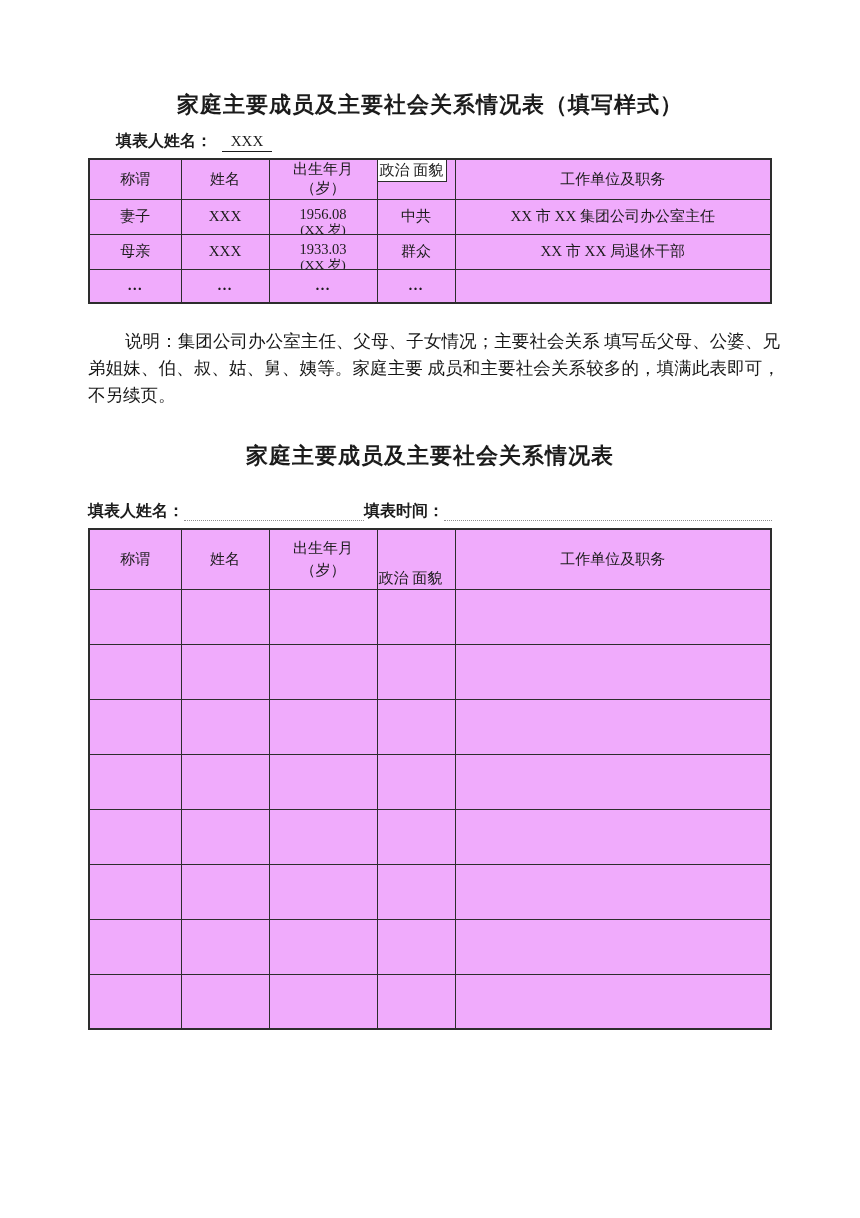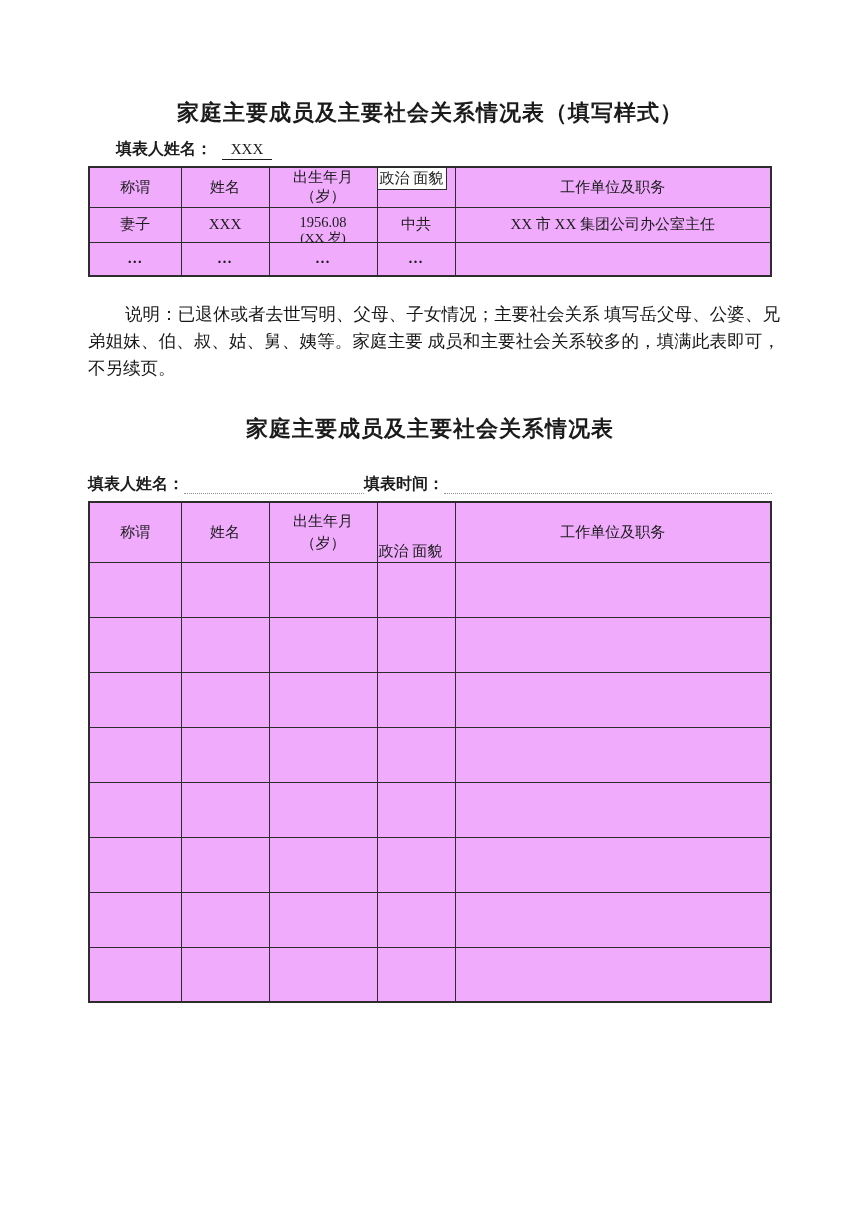--- a/index.html
+++ b/index.html
@@ -3,21 +3,21 @@
 <meta charset="utf-8">
 <style>
   html,body { margin:0; padding:0; background:#ffffff; }
   body {
     width:860px; height:1218px;
     font-family:"Liberation Serif","DejaVu Serif",serif;
     color:#1b1b1b;
     position:relative; overflow:hidden;
   }
   .page { position:relative; width:860px; height:1218px; background:#fff; }
-  .content { padding:8px 88px; box-sizing:border-box; }
+  .content { padding:0 88px; box-sizing:border-box; }
 
   .doc-title {
     text-align:center; font-weight:bold; font-size:22px; line-height:30px;
     letter-spacing:1px; white-space:nowrap;
   }
   .title-1 { padding-top:90px; }
   .title-2 { padding-top:32px;font-family:Liberation Serif, serif; }
 
   .filler-line-1 {
     margin:11px 0 6px 28px; font-size:16px; font-weight:bold; line-height:20px;
@@ -120,30 +120,42 @@
         <td class="body-row">
           <div class="birth-clip">
                 <div>1956.08</div>
                 <div class="age-line">(XX 岁)</div>
               </div>
         </td>
         <td class="body-row">中共</td>
         <td class="body-row">XX 市 XX 集团公司办公室主任</td>
       </tr>
       <tr>
+        <td class="body-row">母亲</td>
+        <td class="body-row">XXX</td>
+        <td class="body-row">
+          <div class="birth-clip">
+                <div>1933.03</div>
+                <div class="age-line">(XX 岁)</div>
+              </div>
+        </td>
+        <td class="body-row">群众</td>
+        <td class="body-row">XX 市 XX 局退休干部</td>
+      </tr>
+      <tr>
         <td class="body-row dots">…</td>
         <td class="body-row dots">…</td>
         <td class="body-row dots">…</td>
         <td class="body-row dots">…</td>
         <td class="body-row"></td>
       </tr>
     </tbody>
       </table>
 
-    <p class="note-para">说明：已退休或者去世写明、父母、子女情况；主要社会关系 填写岳父母、公婆、兄弟姐妹、伯、叔、姑、舅、姨等。家庭主要 成员和主要社会关系较多的，填满此表即可，不另续页。</p>
+    <p class="note-para">说明：集团公司办公室主任、父母、子女情况；主要社会关系 填写岳父母、公婆、兄弟姐妹、伯、叔、姑、舅、姨等。家庭主要 成员和主要社会关系较多的，填满此表即可，不另续页。</p>
 
     <div class="doc-title title-2">家庭主要成员及主要社会关系情况表</div>
 
     <div class="filler-line-2">
       <span>填表人姓名：</span>
       <span class="blank-underline blank-1"></span>
       <span>填表时间：</span>
       <span class="blank-underline blank-2"></span>
     </div>
 

